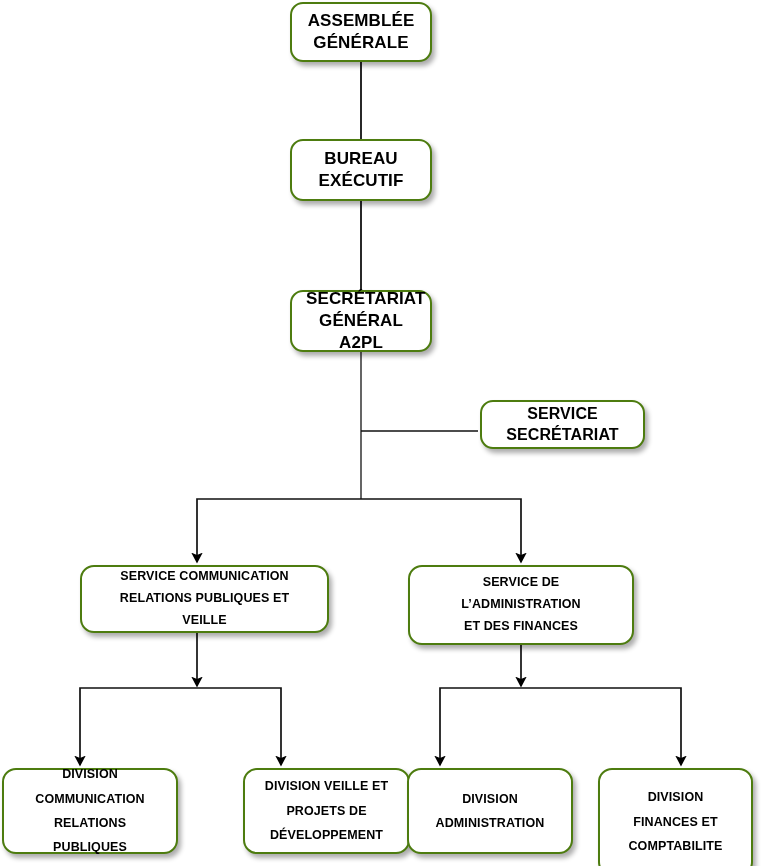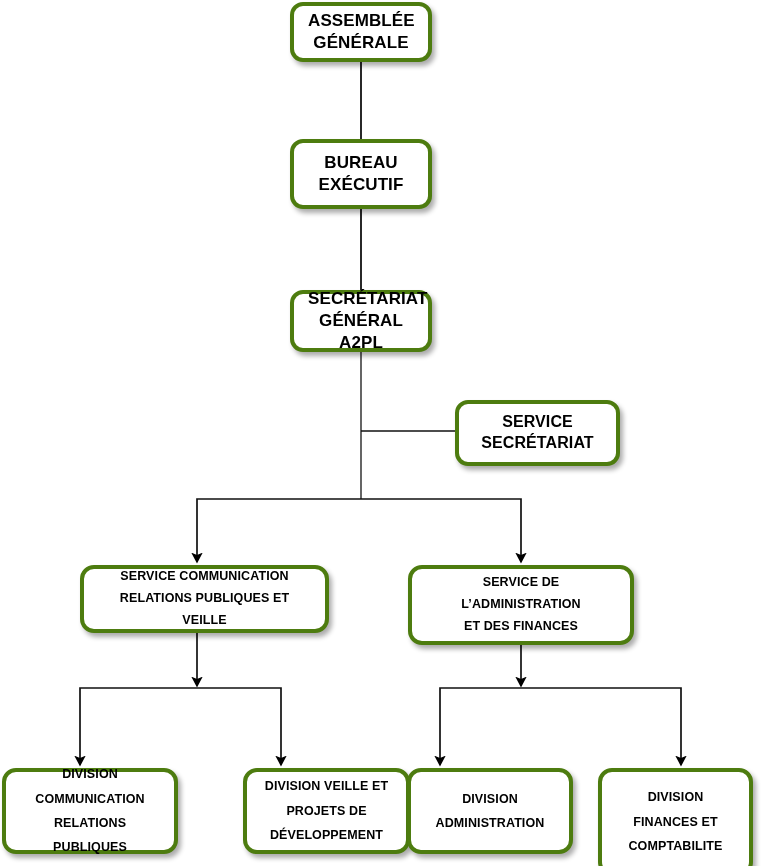--- a/index.html
+++ b/index.html
@@ -23,21 +23,21 @@
     left: 0;
     top: 0;
     width: 762px;
     height: 866px;
     pointer-events: none;
   }
   .node {
     position: absolute;
     box-sizing: border-box;
     background: #ffffff;
-    border: 4px solid #4d7c0f;
+    border: 2px solid #4d7c0f;
     border-radius: 12px;
     box-shadow: 3px 4px 5px rgba(0,0,0,0.33);
     display: flex;
     align-items: center;
     justify-content: center;
     text-align: center;
     color: #000000;
     font-weight: bold;
     line-height: 1.30;
     letter-spacing: 0.1px;
@@ -51,35 +51,35 @@
   
   #node-assemblee-generale {
     left: 290px; top: 2px;
     width: 142px; height: 60px;
     font-size: 17px;
     border-radius: 13px;
   }
   
   #node-bureau-executif {
     left: 290px; top: 139px;
-    width: 142px; height: 70px;
+    width: 142px; height: 62px;
     font-size: 17px;
     border-radius: 13px;
   }
   
   #node-secretariat-general {
     left: 290px; top: 290px;
     width: 142px; height: 62px;
     font-size: 17px;
     border-radius: 13px;
   }
   
   #node-service-secretariat {
-    left: 455px; top: 400px;
-    width: 165px; height: 66px;
+    left: 480px; top: 400px;
+    width: 165px; height: 49px;
     font-size: 16px;
     border-radius: 13px;
   }
   
   #node-service-communication {
     left: 80px; top: 565px;
     width: 249px; height: 68px;
     font-size: 12.5px;
     border-radius: 14px;
     line-height: 1.75;

